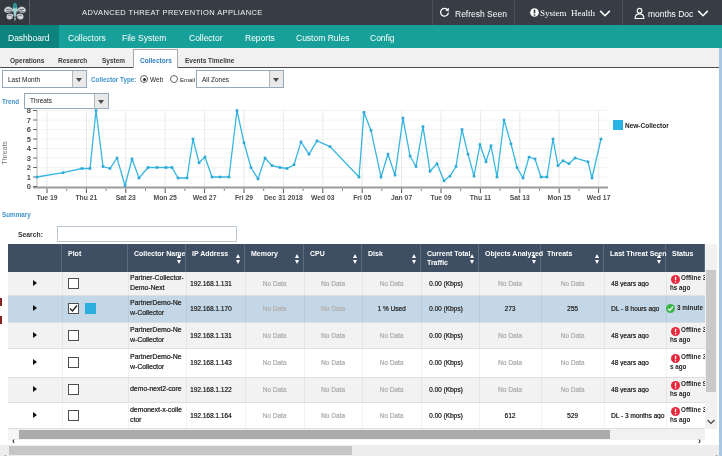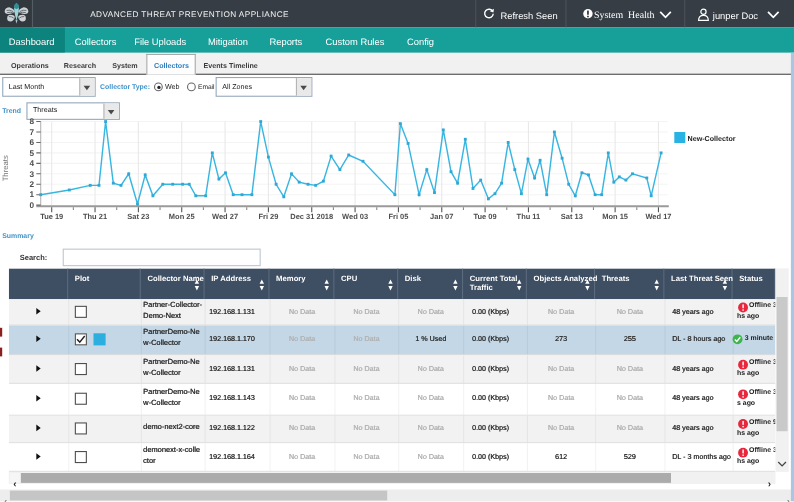--- a/index.html
+++ b/index.html
@@ -92,31 +92,31 @@
   <rect x="4.1" y="7" width="1.8" height="1.6" fill="#363d44"></rect>
 </svg>
 <div class="abs" style="left:540px; top:8px; color:#fff; font-size:9px; font-family:'Liberation Serif',serif;text-align:right;">System&nbsp; Health</div>
 <svg class="abs" style="left:599px; top:10px;" width="12" height="7" viewBox="0 0 13 8">
   <path d="M1 1 L6.5 6.5 L12 1" fill="none" stroke="#fff" stroke-width="1.8"></path>
 </svg>
 <svg class="abs" style="left:634px; top:7px;" width="11" height="12" viewBox="0 0 12 13">
   <circle cx="6" cy="4" r="2.6" fill="none" stroke="#fff" stroke-width="1.2"></circle>
   <path d="M1.2 12.5 Q1.2 7.5 6 7.5 Q10.8 7.5 10.8 12.5 Z" fill="none" stroke="#fff" stroke-width="1.2"></path>
 </svg>
-<div class="abs toptext" style="left:648px;">junper Doc</div>
+<div class="abs toptext" style="left:648px;">months Doc</div>
 <svg class="abs" style="left:697px; top:10px;" width="12" height="7" viewBox="0 0 13 8">
   <path d="M1 1 L6.5 6.5 L12 1" fill="none" stroke="#fff" stroke-width="1.8"></path>
 </svg>
 
 <div class="abs" id="nav"></div>
 <div class="abs" id="navactive"></div>
 <div class="abs navtab" style="left:8px;">Dashboard</div>
 <div class="abs navtab" style="left:68px;">Collectors</div>
-<div class="abs navtab" style="left:122px;">File Uploads</div>
-<div class="abs navtab" style="left:189px;">Mitigation</div>
+<div class="abs navtab" style="left:122px;">File System</div>
+<div class="abs navtab" style="left:189px;">Collector</div>
 <div class="abs navtab" style="left:245px;">Reports</div>
 <div class="abs navtab" style="left:296px;">Custom Rules</div>
 <div class="abs navtab" style="left:370px;">Config</div>
 
 <div class="abs" id="subbar"></div>
 <div class="abs" id="subactive"></div>
 <div class="abs subtab" style="left:10px;">Operations</div>
 <div class="abs subtab" style="left:58px;">Research</div>
 <div class="abs subtab" style="left:102px;">System</div>
 <div class="abs" id="subactivetext">Collectors</div>

